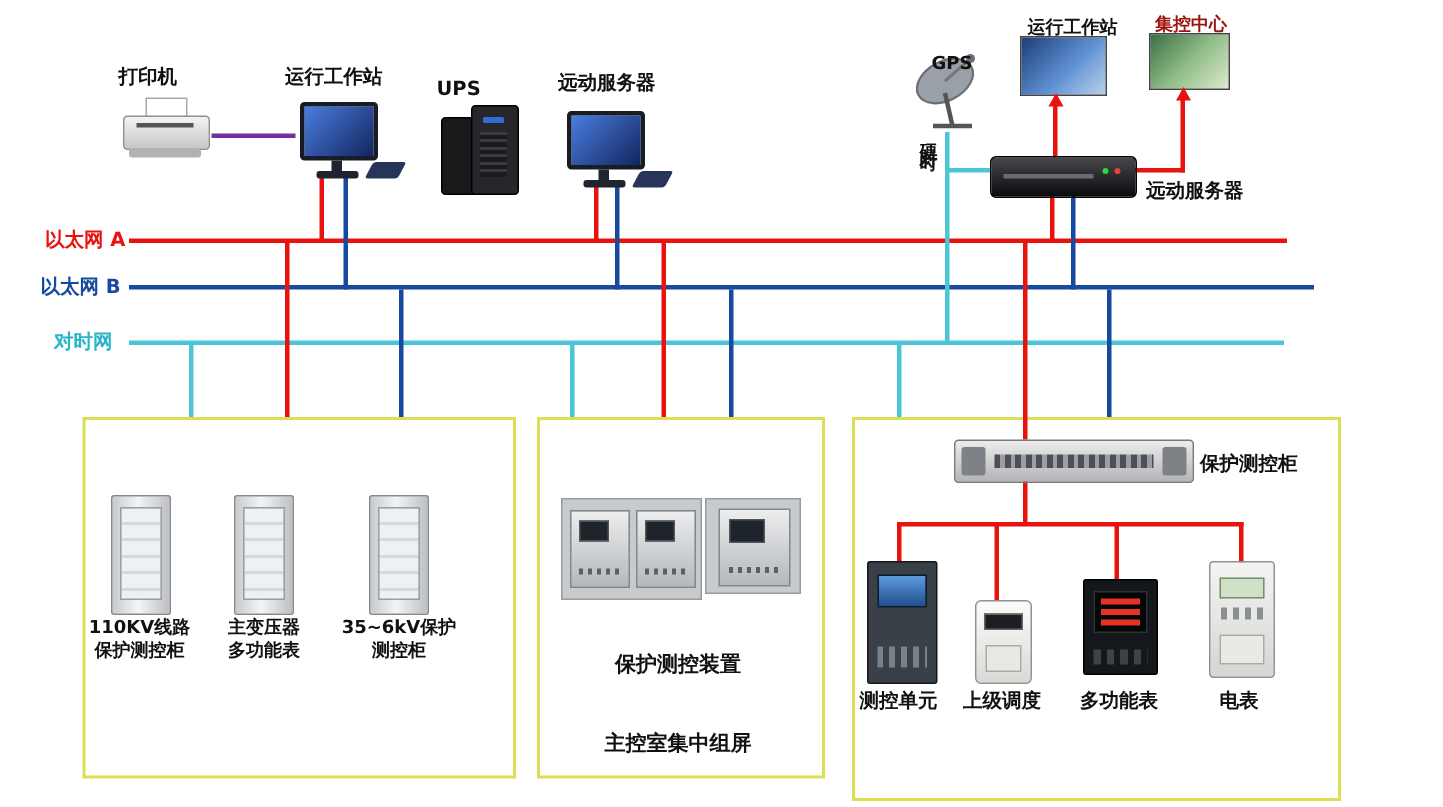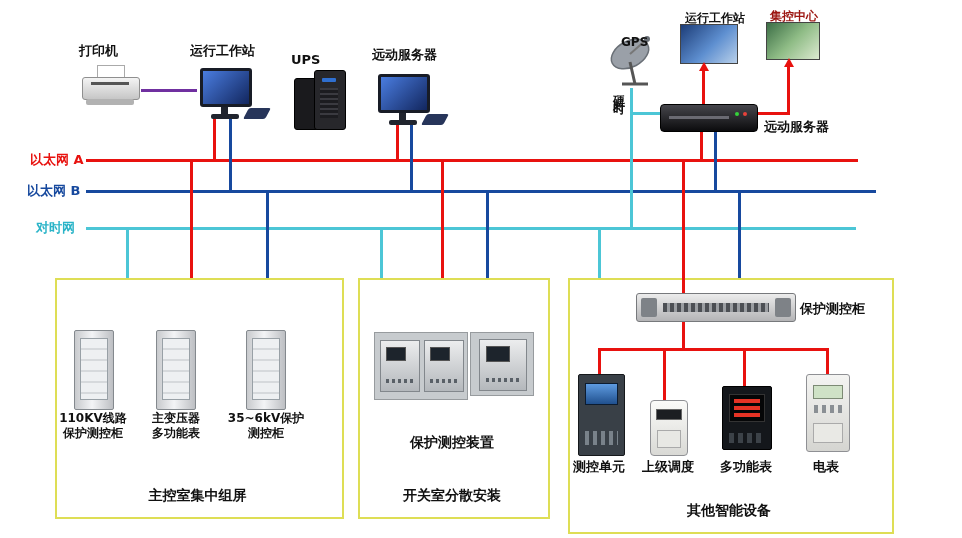--- a/index.html
+++ b/index.html
@@ -212,40 +212,39 @@
   <div class="cabinet" style="left:246px;top:330px">
       <div class="cab-door"></div>
     </div>
 
   <div class="two-line" style="left:53px;top:411px;width:80px">110KV线路
 保护测控柜</div>
   <div class="two-line" style="left:136px;top:411px;width:80px">主变压器
 多功能表</div>
   <div class="two-line" style="left:226px;top:411px;width:80px">35~6kV保护
 测控柜</div>
-  <div class="caption" style="left:55px;top:487px;width:285px">主控室集中组屏</div>
 
   <div class="photocard" style="left:374px;top:332px;width:92px;height:66px">
     <div class="relay" style="left:5px;top:7px;width:38px;height:50px">
       <div class="relay-screen" style="left:5px;top:6px;width:18px;height:12px"></div>
       <div class="relay-btns" style="left:5px;bottom:8px;width:28px"></div>
     </div>
     <div class="relay" style="left:49px;top:7px;width:38px;height:50px">
       <div class="relay-screen" style="left:5px;top:6px;width:18px;height:12px"></div>
       <div class="relay-btns" style="left:5px;bottom:8px;width:28px"></div>
     </div>
   </div>
   <div class="photocard" style="left:470px;top:332px;width:62px;height:62px">
     <div class="relay" style="left:8px;top:6px;width:46px;height:50px">
       <div class="relay-screen" style="left:6px;top:6px;width:22px;height:14px"></div>
       <div class="relay-btns" style="left:6px;bottom:8px;width:34px"></div>
     </div>
   </div>
   <div class="caption" style="left:358px;top:434px;width:188px">保护测控装置</div>
-  <div class="caption" style="left:358px;top:487px;width:188px">开关室分散安装</div>
+  <div class="caption" style="left:358px;top:487px;width:188px">主控室集中组屏</div>
 
   <div class="commserver" style="left:636px;top:293px;width:158px;height:27px">
     <div class="cs-end" style="left:4px"></div>
     <div class="cs-ports"></div>
     <div class="cs-end" style="right:4px"></div>
   </div>
   <div class="lbl" style="left:800px;top:300px">保护测控柜</div>
 
   <div class="ln v red" style="left:682px;top:320px;height:30px"></div>
   <div class="ln h red" style="left:598px;top:348px;width:231px"></div>
@@ -274,15 +273,14 @@
     <div class="em-screen"></div>
     <div class="em-keys"></div>
     <div class="em-plate"></div>
   </div>
 
   <div class="lbl" style="left:573px;top:458px">测控单元</div>
   <div class="lbl" style="left:642px;top:458px">上级调度</div>
   <div class="lbl" style="left:720px;top:458px">多功能表</div>
   <div class="lbl" style="left:813px;top:458px">电表</div>
 
-  <div class="caption" style="left:568px;top:502px;width:322px">其他智能设备</div>
 
 </div>
 
 </body></html>

